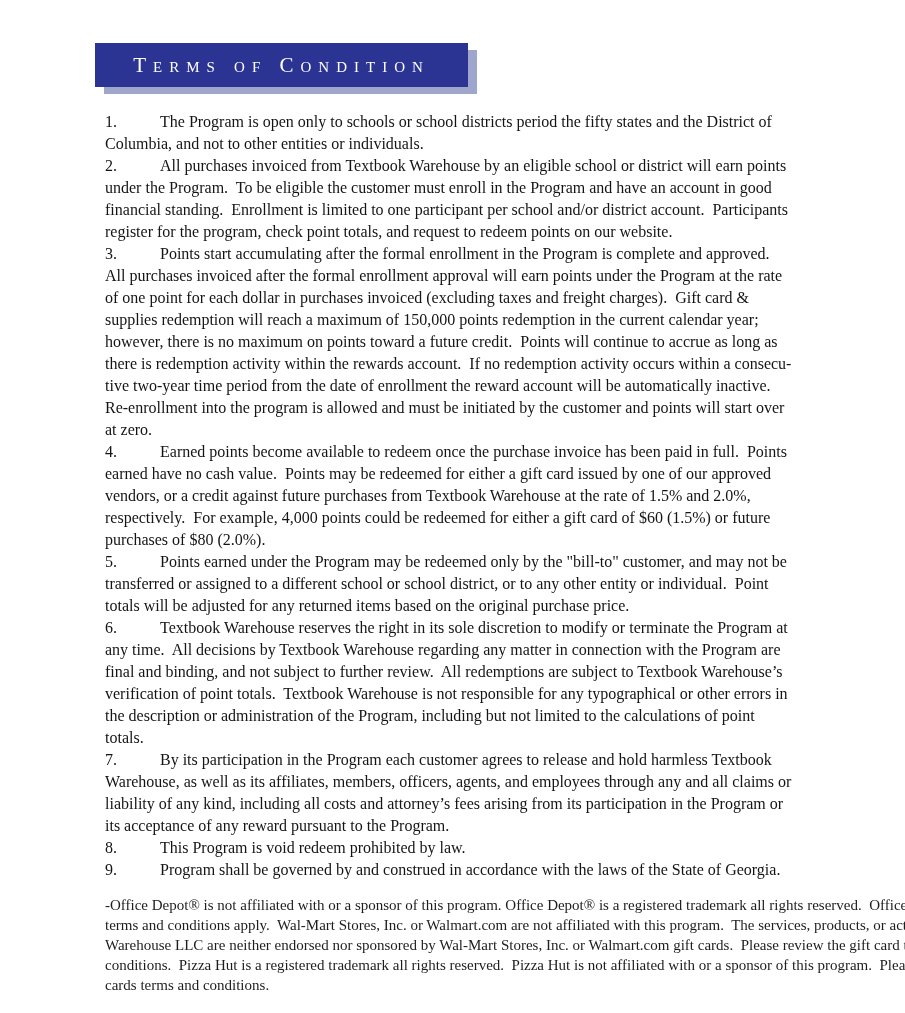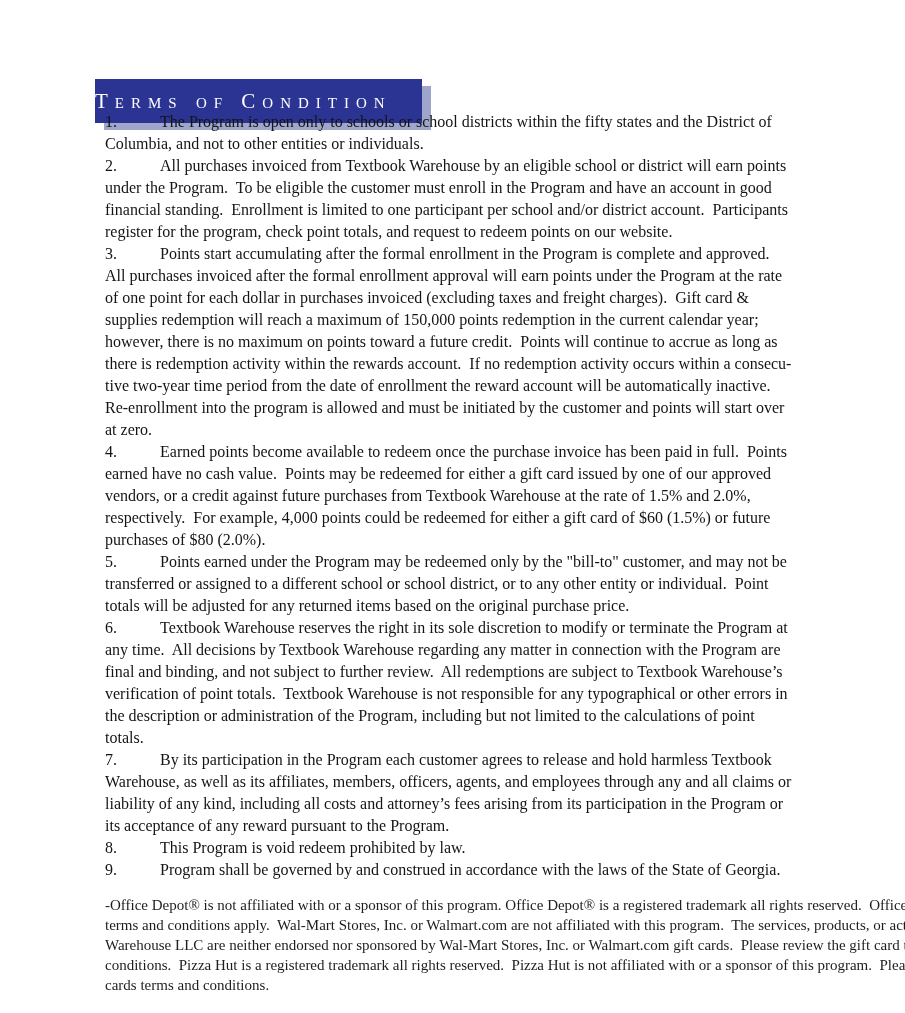--- a/index.html
+++ b/index.html
@@ -9,27 +9,27 @@
     width: 905px;
     height: 1013px;
     font-family: "Liberation Serif", serif;
     color: #141414;
     overflow: hidden;
   }
   .banner {
     position: absolute;
     left: 95px;
     top: 43px;
-    width: 327px;
+    width: 373px;
     height: 44px;
     background: #2b3492;
     box-shadow: 9px 7px 0 0 #9fa6cb;
     display: flex;
     align-items: center;
-    margin-top: 36px;
+    justify-content: center;
   }
   .banner-title {
     font-variant: small-caps;
     color: #ffffff;
     font-size: 21px;
     letter-spacing: 7px;
     font-weight: 400;
     white-space: nowrap;
   }
   .terms {
@@ -59,21 +59,21 @@
   }
 </style>
 </head>
 <body>
 
 <div class="banner">
   <span class="banner-title">Terms of Condition</span>
 </div>
 
 <div class="terms">
-  <p class="term"><span>1.</span><span>	The Program is open only to schools or school districts within the fifty states and the District of
+  <p class="term"><span>1.</span><span>	The Program is open only to schools or school districts period the fifty states and the District of
 Columbia, and not to other entities or individuals.</span></p>
   <p class="term"><span>2.</span><span>	All purchases invoiced from Textbook Warehouse by an eligible school or district will earn points
 under the Program.  To be eligible the customer must enroll in the Program and have an account in good
 financial standing.  Enrollment is limited to one participant per school and/or district account.  Participants
 register for the program, check point totals, and request to redeem points on our website.</span></p>
   <p class="term"><span>3.</span><span>	Points start accumulating after the formal enrollment in the Program is complete and approved.
 All purchases invoiced after the formal enrollment approval will earn points under the Program at the rate
 of one point for each dollar in purchases invoiced (excluding taxes and freight charges).  Gift card &amp;
 supplies redemption will reach a maximum of 150,000 points redemption in the current calendar year;
 however, there is no maximum on points toward a future credit.  Points will continue to accrue as long as

